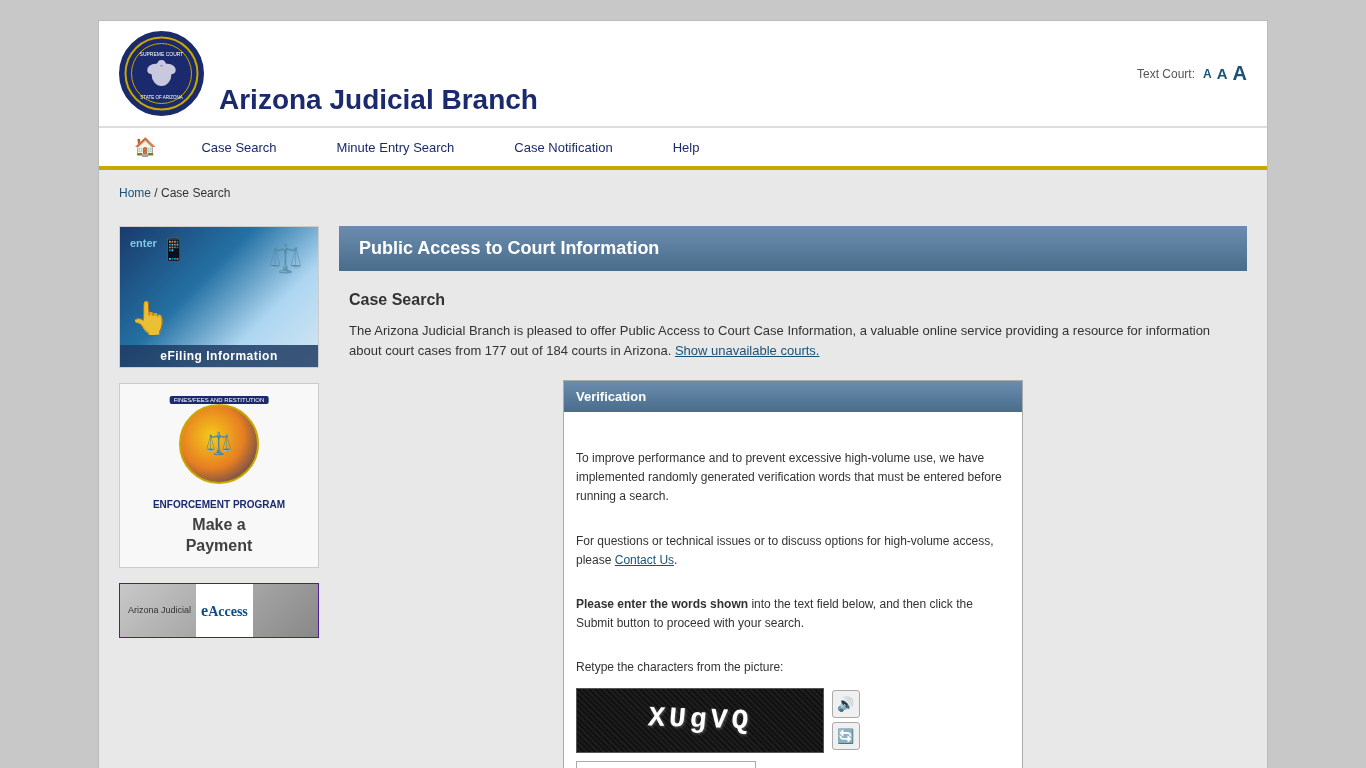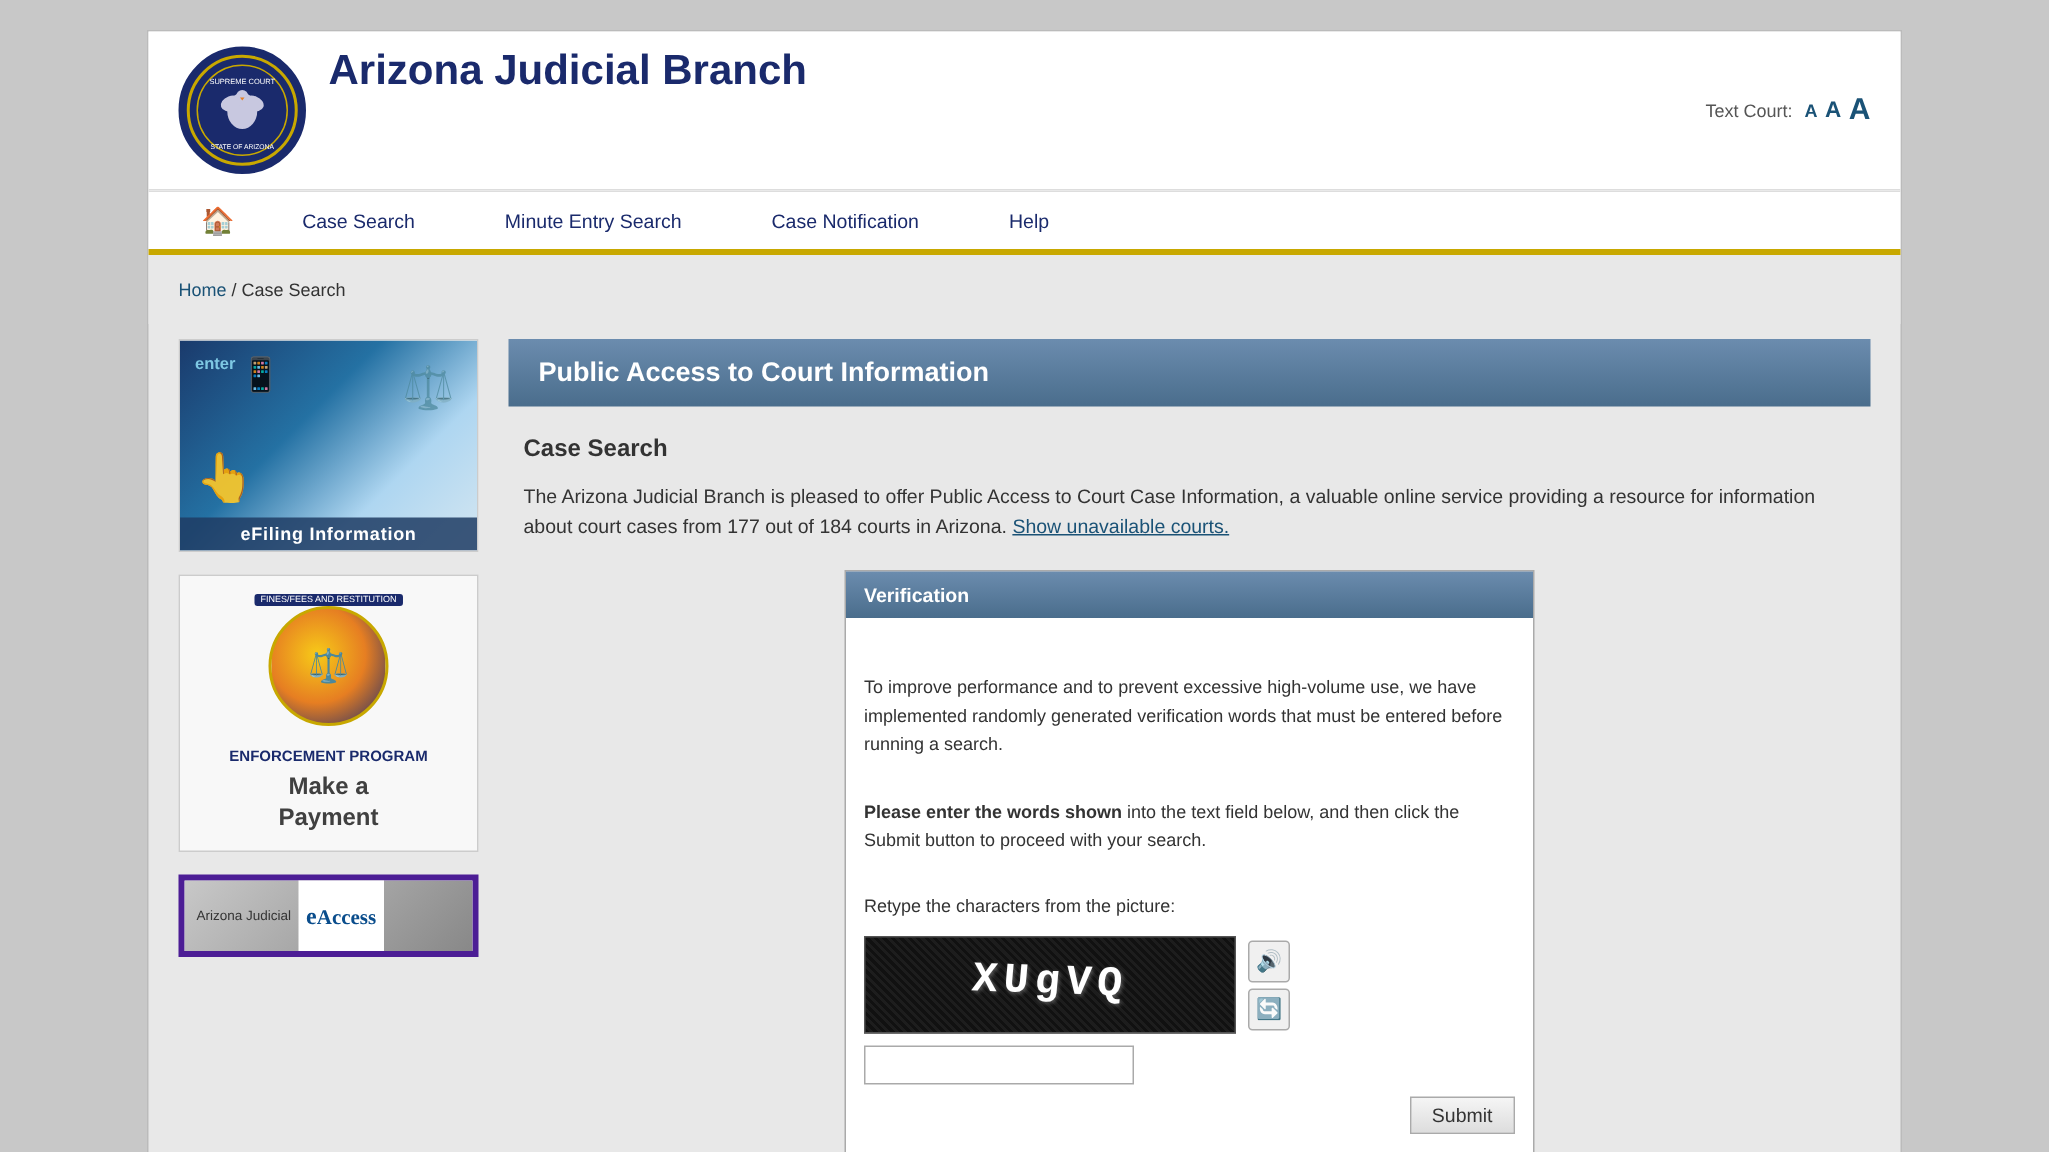--- a/index.html
+++ b/index.html
@@ -19,21 +19,21 @@
     .header {
       background: #fff;
       padding: 10px 20px;
       display: flex;
       align-items: center;
       justify-content: space-between;
       border-bottom: 1px solid #ddd;
     }
     .header-left {
       display: flex;
-      align-items: flex-start;
+      align-items: flex-end;
       gap: 15px;
     }
     .logo-circle {
       width: 85px;
       height: 85px;
       border-radius: 50%;
       background: #1a2a6c;
       border: 3px solid #1a2a6c;
       display: flex;
       align-items: center;
@@ -176,21 +176,21 @@
     .make-payment {
       color: #404040;
       font-size: 16px;
       font-weight: bold;
       line-height: 1.3;
       text-align: center;
       margin-top: 5px;
     }
     .eaccess-card {
       background: #22c55e;
-      border: 4px solid #4c1d95;
+      border: 1px solid #4c1d95;
       height: 55px;
       display: flex;
       align-items: center;
       justify-content: center;
       overflow: hidden;
     }
     .eaccess-inner {
       background: linear-gradient(135deg, #c8c8c8, #888);
       width: 100%;
       height: 100%;
@@ -455,20 +455,24 @@
           <span>The Arizona Judicial Branch is pleased to offer Public Access to Court Case Information, a valuable online service providing a resource for information about court cases from 177 out of 184 courts in Arizona.</span>
           <a href="#">Show unavailable courts.</a>
         </div>
 
         <div class="verification-box">
           <div class="verification-header">
             <span>Verification</span>
           </div>
           <div class="verification-body">
             <p>To improve performance and to prevent excessive high-volume use, we have implemented randomly generated verification words that must be entered before running a search.</p>
+            <p>
+              <span>For questions or technical issues or to discuss options for high-volume access, please</span>
+              <a href="#">Contact Us</a><span>.</span>
+            </p>
             <p>
               <span class="bold-instruction">Please enter the words shown</span><span> into the text field below, and then click the Submit button to proceed with your search.</span>
             </p>
             <p>Retype the characters from the picture:</p>
             <div class="captcha-row">
               <div class="captcha-image">
                 <div class="captcha-noise"></div>
                 <div class="captcha-text-display">XUgVQ</div>
               </div>
               <div class="captcha-buttons">

